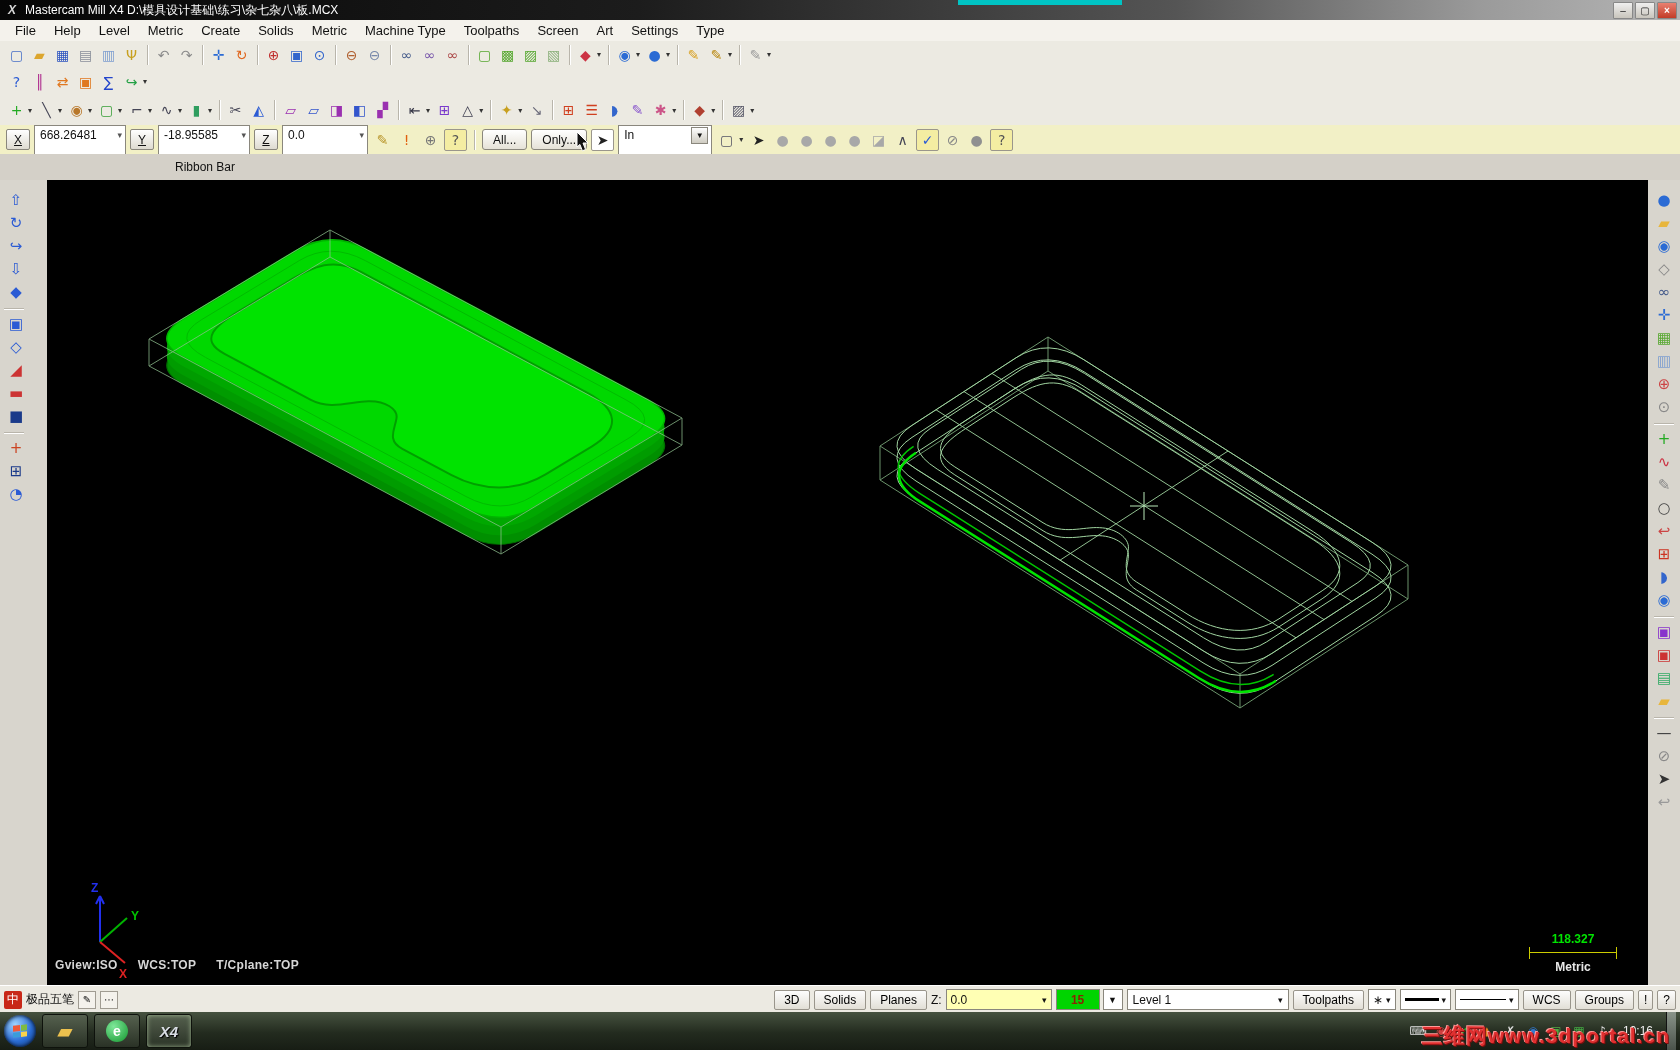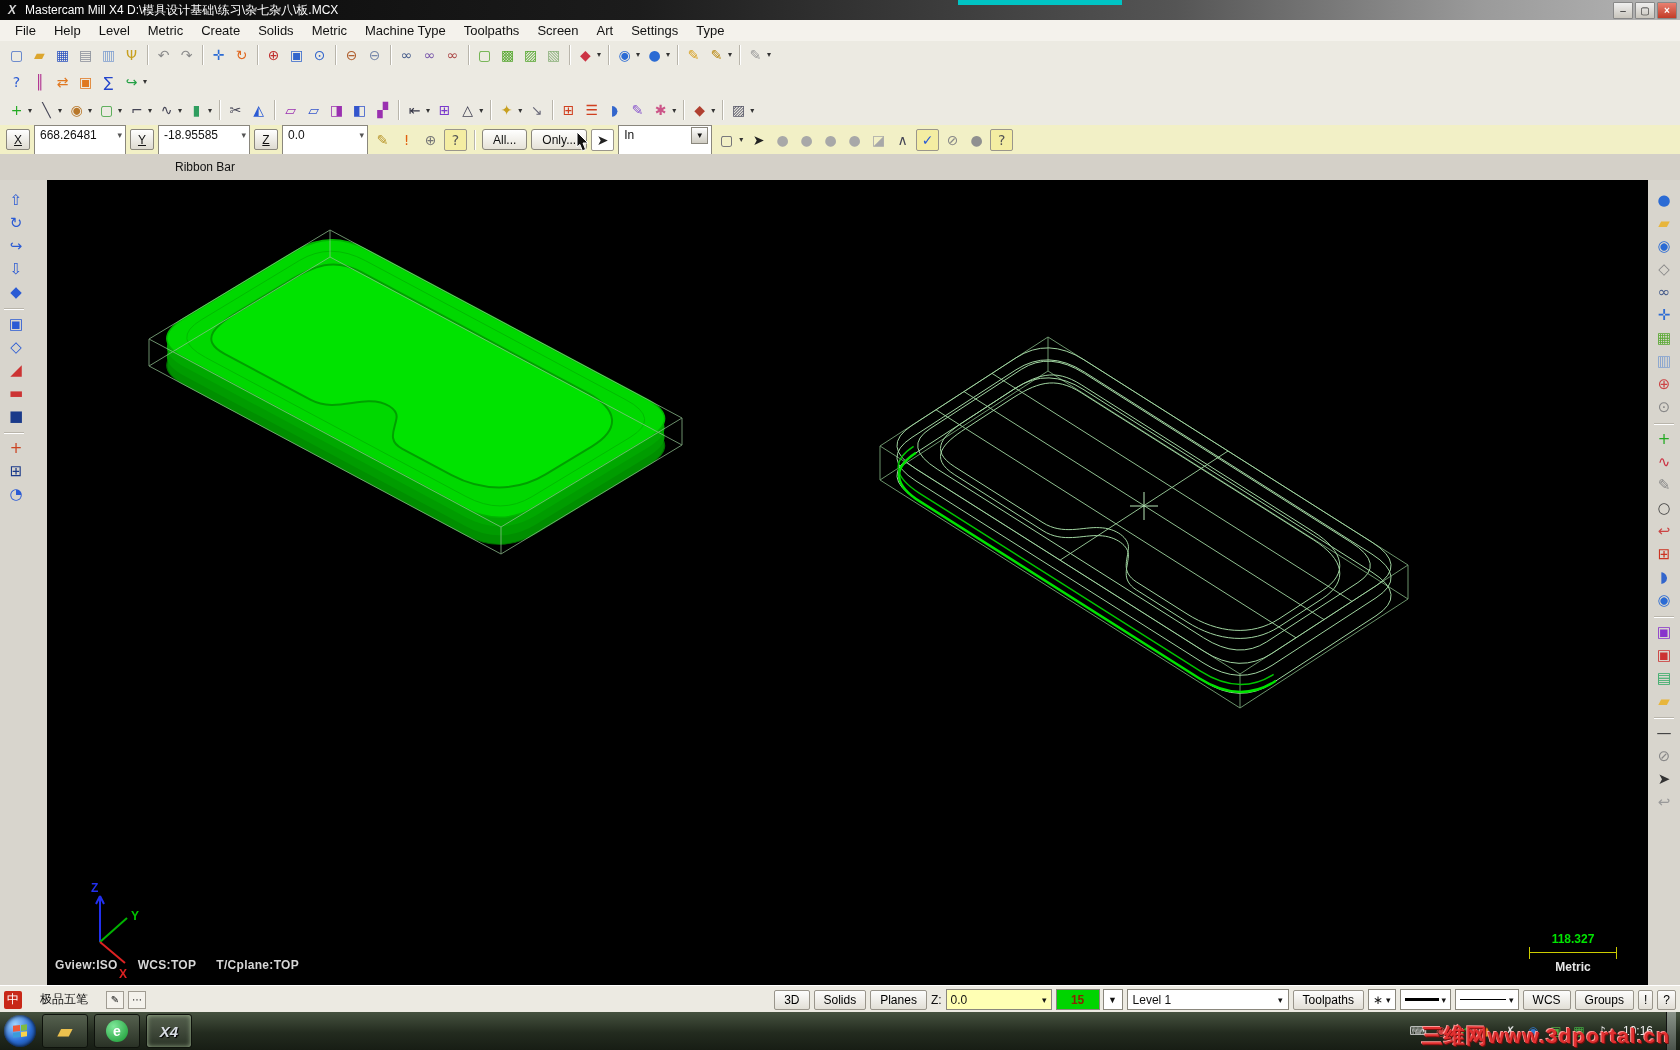--- a/index.html
+++ b/index.html
@@ -66,21 +66,21 @@
   .scaleruler:before{content:"";position:absolute;left:0;right:0;top:5px;height:1px;background:#cccc00;}
   .scaleruler i{position:absolute;top:0;width:1px;height:12px;background:#cccc00;}
   .scaleruler i.r{right:0;} .scaleruler i.l{left:0;}
   .scaleunit{color:#e8e8e8;}
 
   
   .sbar{top:985px;height:27px;background:#eceae2;border-top:1px solid #fff;display:flex;
         align-items:center;font-size:12px;gap:4px;padding:0 4px;}
   .ime-flag{width:18px;height:18px;background:#c82818;color:#fff;font-size:12px;display:flex;
             align-items:center;justify-content:center;border-radius:2px;}
-  .ime-name{margin:0 14px;}
+  .ime-name{margin:0 0;}
   .ime-btn{width:16px;height:16px;border:1px solid #a09c92;background:#f4f2ec;font-size:10px;
            display:flex;align-items:center;justify-content:center;}
   .spacer{flex:1;}
   .sbtn{height:20px;padding:0 9px;border:1px solid #99958b;border-radius:2px;font-size:12px;
         background:linear-gradient(#fdfdfd,#e2dfd6);font-family:"Liberation Sans",sans-serif;}
   .sbtn.small{padding:0 5px;}
   .zfield{width:96px;height:19px;background:#ffffb4;border:1px solid #8a877d;display:flex;
           align-items:center;padding:0 4px;}
   .zfield span:first-child{flex:1;}
   .colorbox{width:42px;height:19px;background:#00d400;border:1px solid #8a877d;color:#8b2500;

